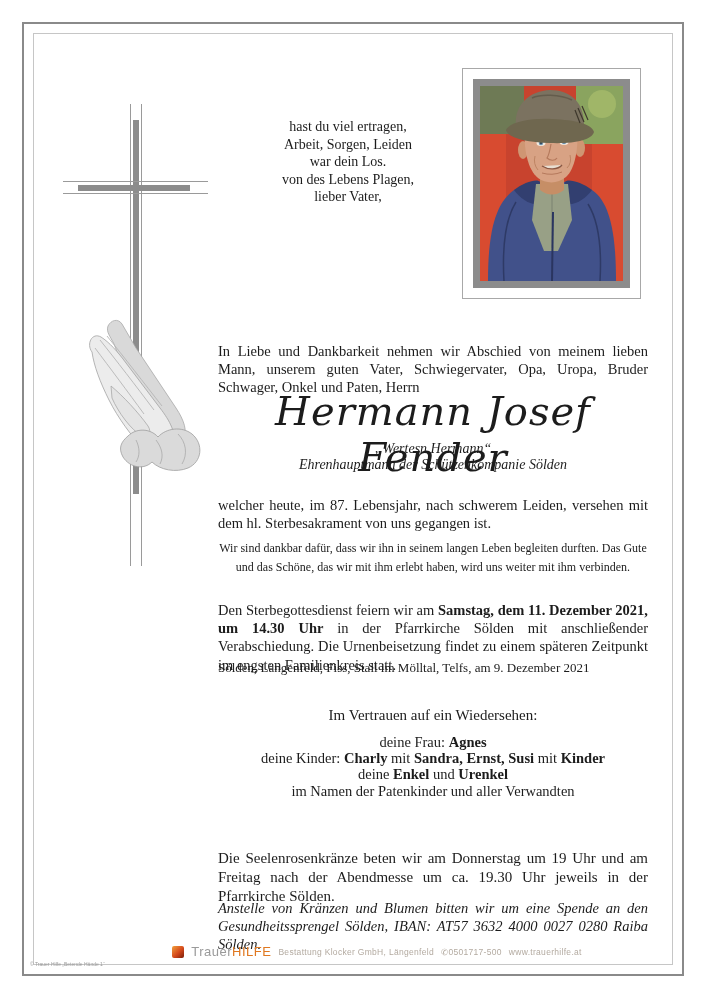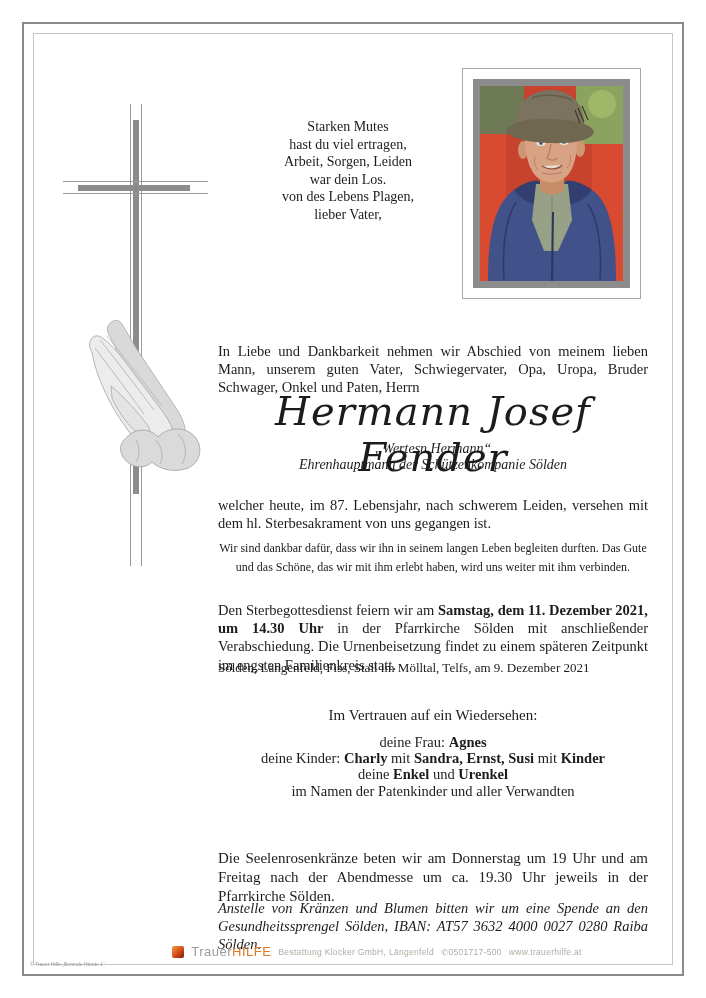--- a/index.html
+++ b/index.html
@@ -77,21 +77,20 @@
   <svg class="hands" viewBox="0 0 132 160">
     <path d="M30,10 C33,4 40,2 44,8 L58,32 L98,92 C106,104 110,116 105,122 L88,132 C80,122 70,106 60,90 L36,28 C32,20 28,16 30,10 Z" fill="#d9d9d9" stroke="#a8a8a8" stroke-width="0.8"></path>
     <path d="M14,36 C8,28 14,16 23,21 C31,26 40,36 48,47 L82,92 C92,105 99,118 95,129 C90,141 76,143 66,133 C54,121 40,102 31,84 C22,66 16,50 14,36 Z" fill="#ececec" stroke="#a3a3a3" stroke-width="0.8"></path>
     <path d="M22,24 C38,44 58,70 76,94 M29,20 C46,41 66,67 84,90 M17,32 C32,52 50,76 66,98" fill="none" stroke="#b5b5b5" stroke-width="0.9"></path>
     <path d="M33,70 C45,80 60,96 70,110 C74,116 71,123 64,120 C53,114 40,96 34,82 Z" fill="#e4e4e4" stroke="#a8a8a8" stroke-width="0.8"></path>
     <path d="M50,120 C58,112 72,112 80,121 C88,112 104,110 114,118 C126,128 124,146 110,152 C98,157 82,154 74,146 C66,154 52,152 45,141 C40,132 43,126 50,120 Z" fill="#dadada" stroke="#9e9e9e" stroke-width="0.8"></path>
     <path d="M78,124 C84,132 86,140 82,148 M100,118 C108,126 110,138 104,148 M58,124 C62,132 62,140 58,146" fill="none" stroke="#aaaaaa" stroke-width="0.8"></path>
   </svg>
 
   <div class="poem">
-    <div>Starken Mutes</div>
     <div>hast du viel ertragen,</div>
     <div>Arbeit, Sorgen, Leiden</div>
     <div>war dein Los.</div>
     <div>von des Lebens Plagen,</div>
     <div>lieber Vater,</div>
   </div>
 
   <div class="photo-frame">
     <div class="photo-mat">
       <svg width="143" height="195" viewBox="0 0 143 195">

